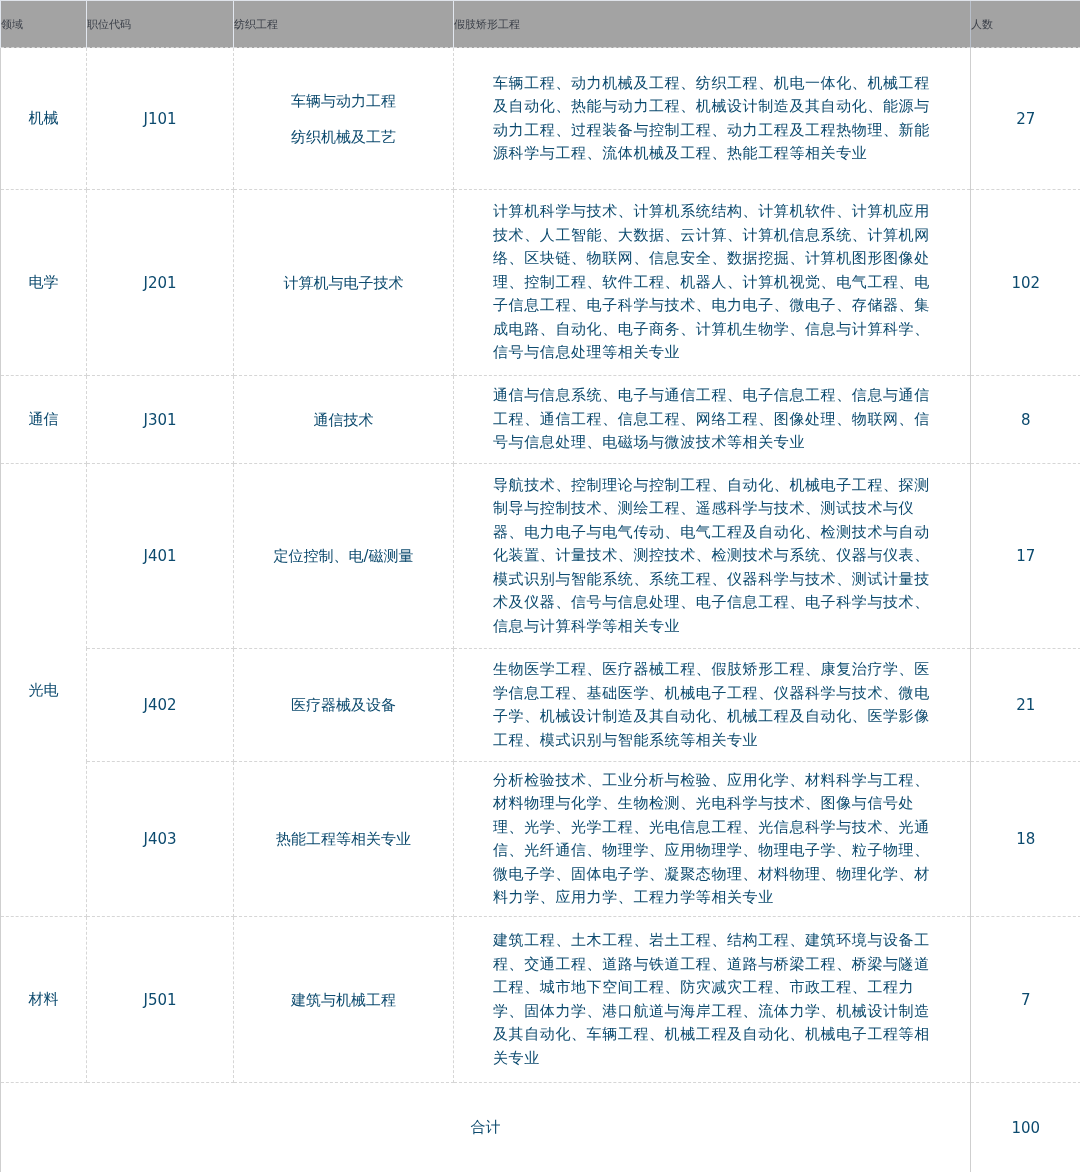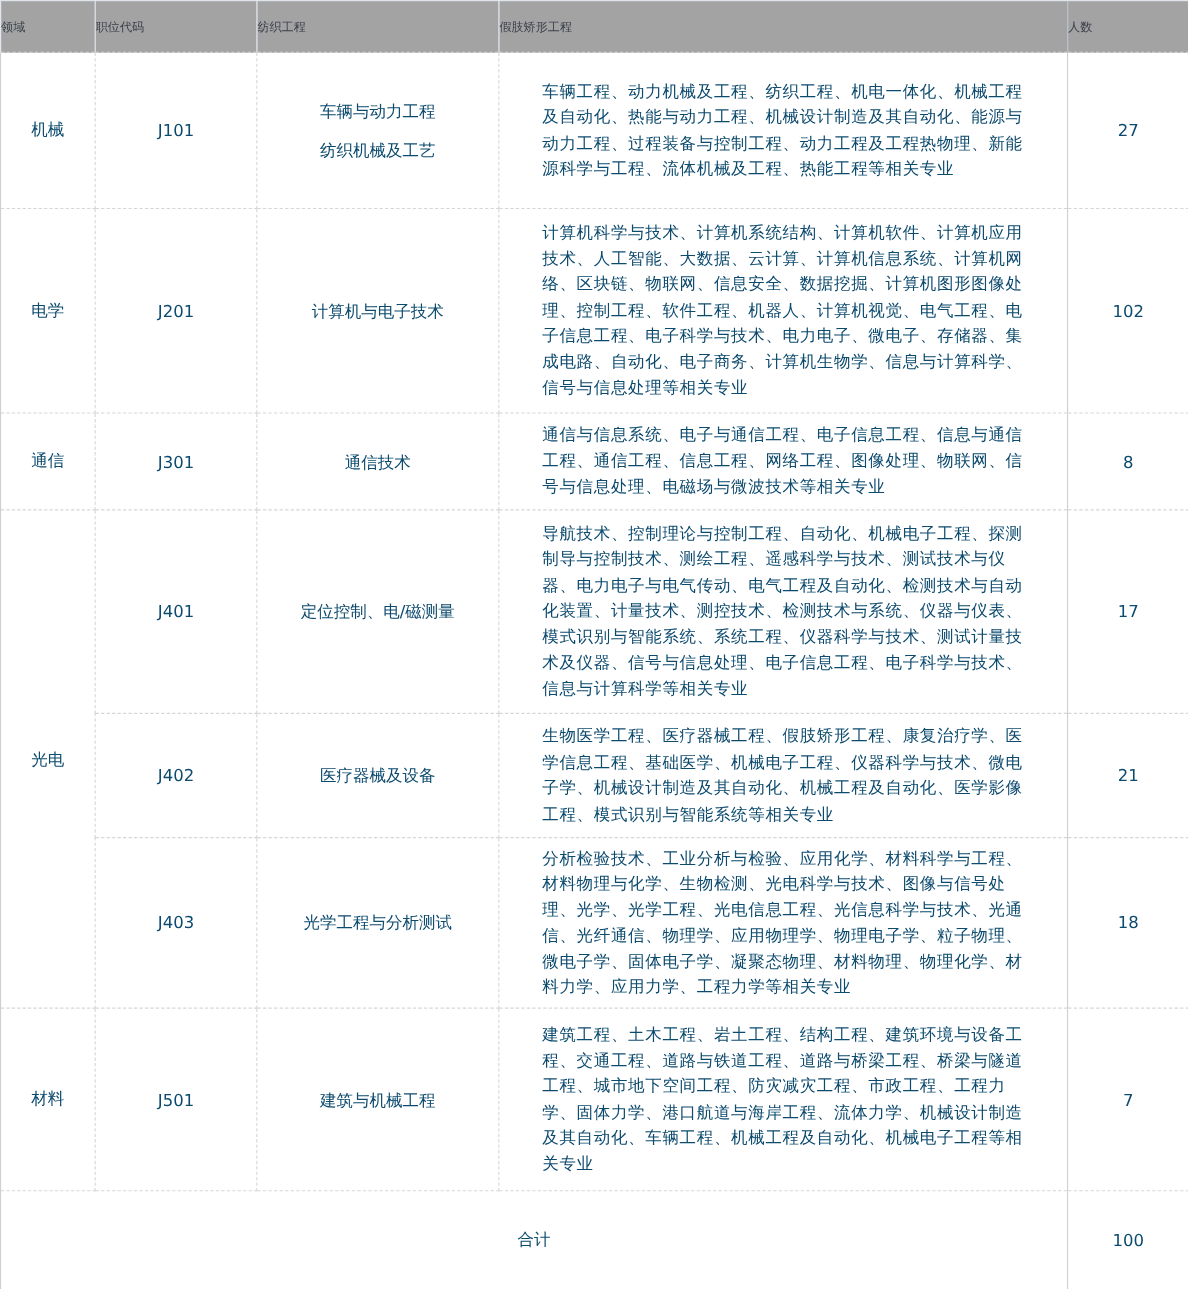--- a/index.html
+++ b/index.html
@@ -109,21 +109,21 @@
       <td class="titles">
         <div>医疗器械及设备</div>
       </td>
       <td class="majors">生物医学工程、医疗器械工程、假肢矫形工程、康复治疗学、医学信息工程、基础医学、机械电子工程、仪器科学与技术、微电子学、机械设计制造及其自动化、机械工程及自动化、医学影像工程、模式识别与智能系统等相关专业</td>
       <td class="count">21</td>
     </tr>
 
     <tr style="height:155px">
       <td>J403</td>
       <td class="titles">
-        <div>光学工程与分析测试</div>
+        <div>热能工程等相关专业</div>
       </td>
       <td class="majors">分析检验技术、工业分析与检验、应用化学、材料科学与工程、材料物理与化学、生物检测、光电科学与技术、图像与信号处理、光学、光学工程、光电信息工程、光信息科学与技术、光通信、光纤通信、物理学、应用物理学、物理电子学、粒子物理、微电子学、固体电子学、凝聚态物理、材料物理、物理化学、材料力学、应用力学、工程力学等相关专业</td>
       <td class="count">18</td>
     </tr>
 
     <tr style="height:166px">
       <td>材料</td>
       <td>J501</td>
       <td class="titles">
         <div>建筑与机械工程</div>

